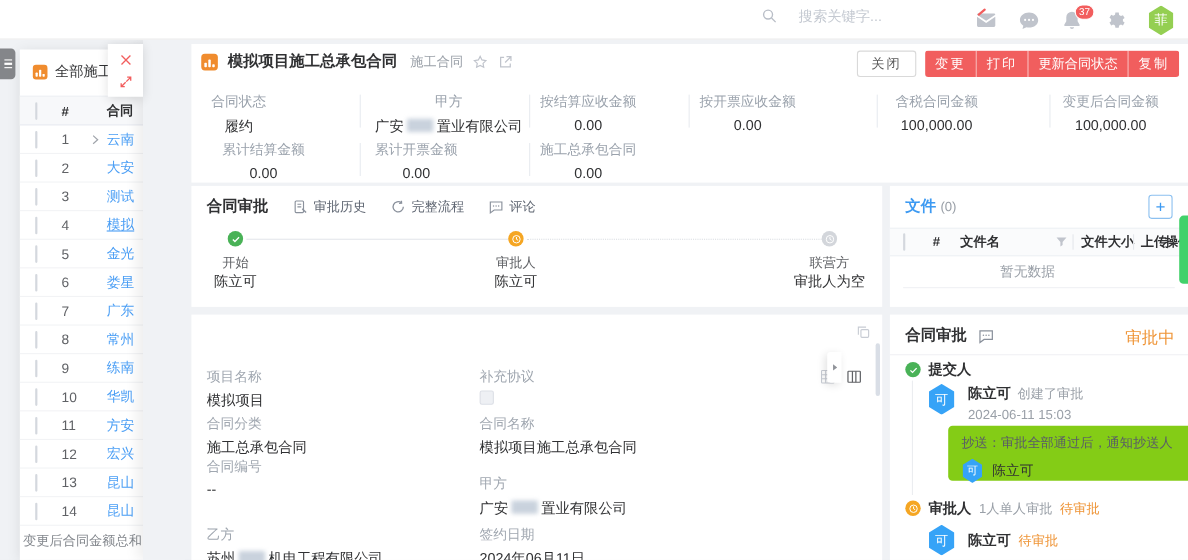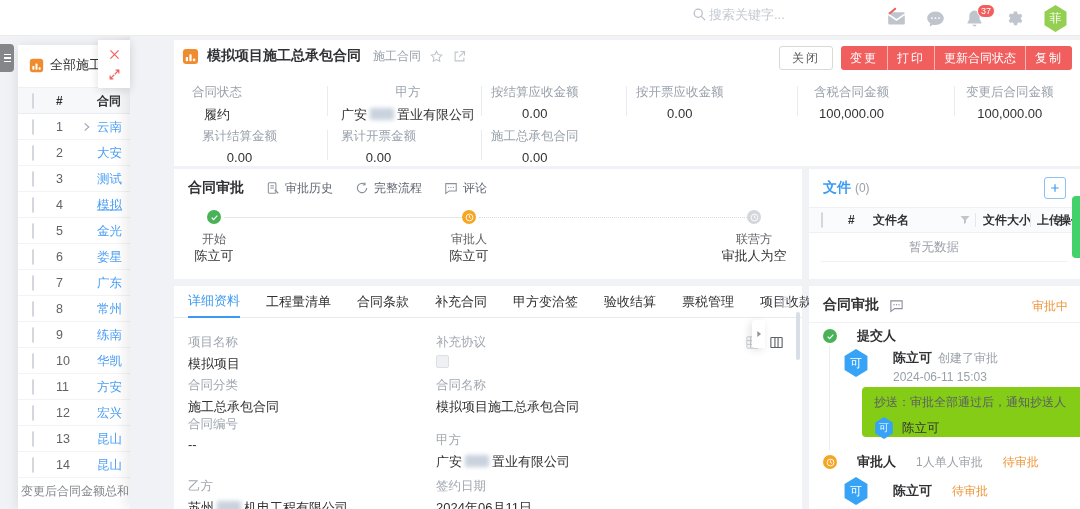--- a/index.html
+++ b/index.html
@@ -3,21 +3,21 @@
 <meta charset="utf-8">
 <style>
   html,body{margin:0;padding:0;background:#e9eaec;}
   *{box-sizing:border-box;}
   .screen{position:relative;width:1080px;height:509px;overflow:hidden;background:#f0f2f5;
     font-family:"Liberation Sans","DejaVu Sans",sans-serif;color:#303133;font-size:13px;}
   svg.ic{display:block;}
 
   
   .topbar{position:absolute;left:0;top:0;right:0;height:36px;background:#fff;border-bottom:1px solid #ececec;z-index:40;}
-  .search{position:absolute;left:692px;top:6px;display:flex;align-items:center;gap:0;color:#b9bec7;}
+  .search{position:absolute;left:692px;top:6px;display:flex;align-items:center;gap:17px;color:#b9bec7;}
   .search input{border:0;outline:0;width:150px;font-size:13px;color:#333;background:transparent;
     font-family:inherit;}
   .search input::placeholder{color:#c4c9d1;}
   .top-icons{position:absolute;right:12px;top:5px;display:flex;align-items:center;gap:19px;color:#c0c4cc;}
   .tic{position:relative;width:20px;height:20px;color:#c0c4cc;cursor:pointer;}
   .badge{position:absolute;top:-5px;left:12px;min-width:18px;height:14px;background:#f25d5d;color:#fff;
     font-size:9px;line-height:13px;text-align:center;border-radius:8px;border:1px solid #fff;padding:0 3px;}
   .mailmark{position:absolute;left:1px;top:1px;width:9px;height:2px;background:#f25d5d;transform:rotate(-40deg);border-radius:1px;}
   .hex{clip-path:polygon(50% 0,94% 25%,94% 75%,50% 100%,6% 75%,6% 25%);display:flex;align-items:center;justify-content:center;color:#fff;}
   .hex.green{width:25px;height:27px;background:#94cf52;font-size:12px;}
@@ -116,24 +116,24 @@
   .ff .lb{font-size:12.5px;color:#a0a7b0;margin-bottom:4px;}
   .ff .vl{font-size:13px;color:#303133;}
   .gridics{position:absolute;right:18px;top:49px;display:flex;gap:9px;align-items:center;}
   .gridics .ic{cursor:pointer;}
   .scrollbar-v{position:absolute;right:2px;top:26px;width:4px;height:48px;background:#d9dee6;border-radius:2px;}
   .tab-extra{position:absolute;right:10px;top:9px;width:14px;height:14px;color:#c8ccd4;cursor:pointer;}
 
   
   .ap-head{position:absolute;left:14px;top:10px;display:flex;align-items:center;gap:10px;}
   .ap-head .t{font-size:14px;font-weight:bold;color:#303133;}
-  .ap-status{position:absolute;right:12px;top:12px;font-size:12px;color:#ef9436;font-family:Liberation Mono, monospace;}
+  .ap-status{position:absolute;right:12px;top:12px;font-size:15px;color:#ef9436;font-family:Liberation Mono, monospace;}
   .ap-div{position:absolute;left:0;right:0;top:36px;border-bottom:1px solid #f0f1f4;}
   .tl-line{position:absolute;left:20px;top:60px;width:1px;height:104px;background:#ebedf0;}
-  .srow{position:absolute;display:flex;align-items:center;gap:20px;}
+  .srow{position:absolute;display:flex;align-items:center;gap:7px;}
   .srow .nd{position:static;}
   .srow .bl{font-size:13px;font-weight:bold;color:#303133;}
   .srow .gy{font-size:12px;color:#9aa0a8;}
   .srow .or{font-size:12px;color:#ef9436;}
   .hex.blue{width:26px;height:28px;background:#36a3f7;font-size:12px;}
   .hex.blue.small{width:20px;height:22px;font-size:10px;}
   .ccbox{position:absolute;left:53px;top:101px;width:246px;height:50px;background:#84cc16;border-radius:4px;padding:7px 12px;}
   .ccbox .note{font-size:12px;color:#5a5e66;margin-bottom:6px;white-space:nowrap;}
   .ccbox .cu{display:flex;align-items:center;gap:8px;font-size:12.5px;color:#303133;}
   .ap-handle{position:absolute;left:622px;top:284px;width:13px;height:28px;background:#fff;z-index:15;
@@ -527,31 +527,20 @@
         <span class="fh" style="left:228px;width:25px;overflow:hidden">上传人</span>
         <span class="fh" style="left:250px">操作</span>
       </div>
       <div class="f-empty">暂无数据</div>
       <div class="f-bline"></div>
     </div>
 
     <div class="green-bar"></div>
 
     <div class="sec sec-tabs">
-      <div class="tabbar">
-        <span class="tab active">详细资料</span>
-        <span class="tab">工程量清单</span>
-        <span class="tab">合同条款</span>
-        <span class="tab">补充合同</span>
-        <span class="tab">甲方变洽签</span>
-        <span class="tab">验收结算</span>
-        <span class="tab">票税管理</span>
-        <span class="tab">项目收款</span>
-        <span class="tab">变更</span>
-      </div>
       <svg class="ic tab-extra">
           <use href="#i-copy2"></use>
         </svg>
 
       <div class="ff" style="left:14px;top:48px">
         <div class="lb">项目名称</div>
         <div class="vl link">模拟项目</div>
       </div>
       <div class="ff" style="left:262px;top:48px">
         <div class="lb">补充协议</div>

